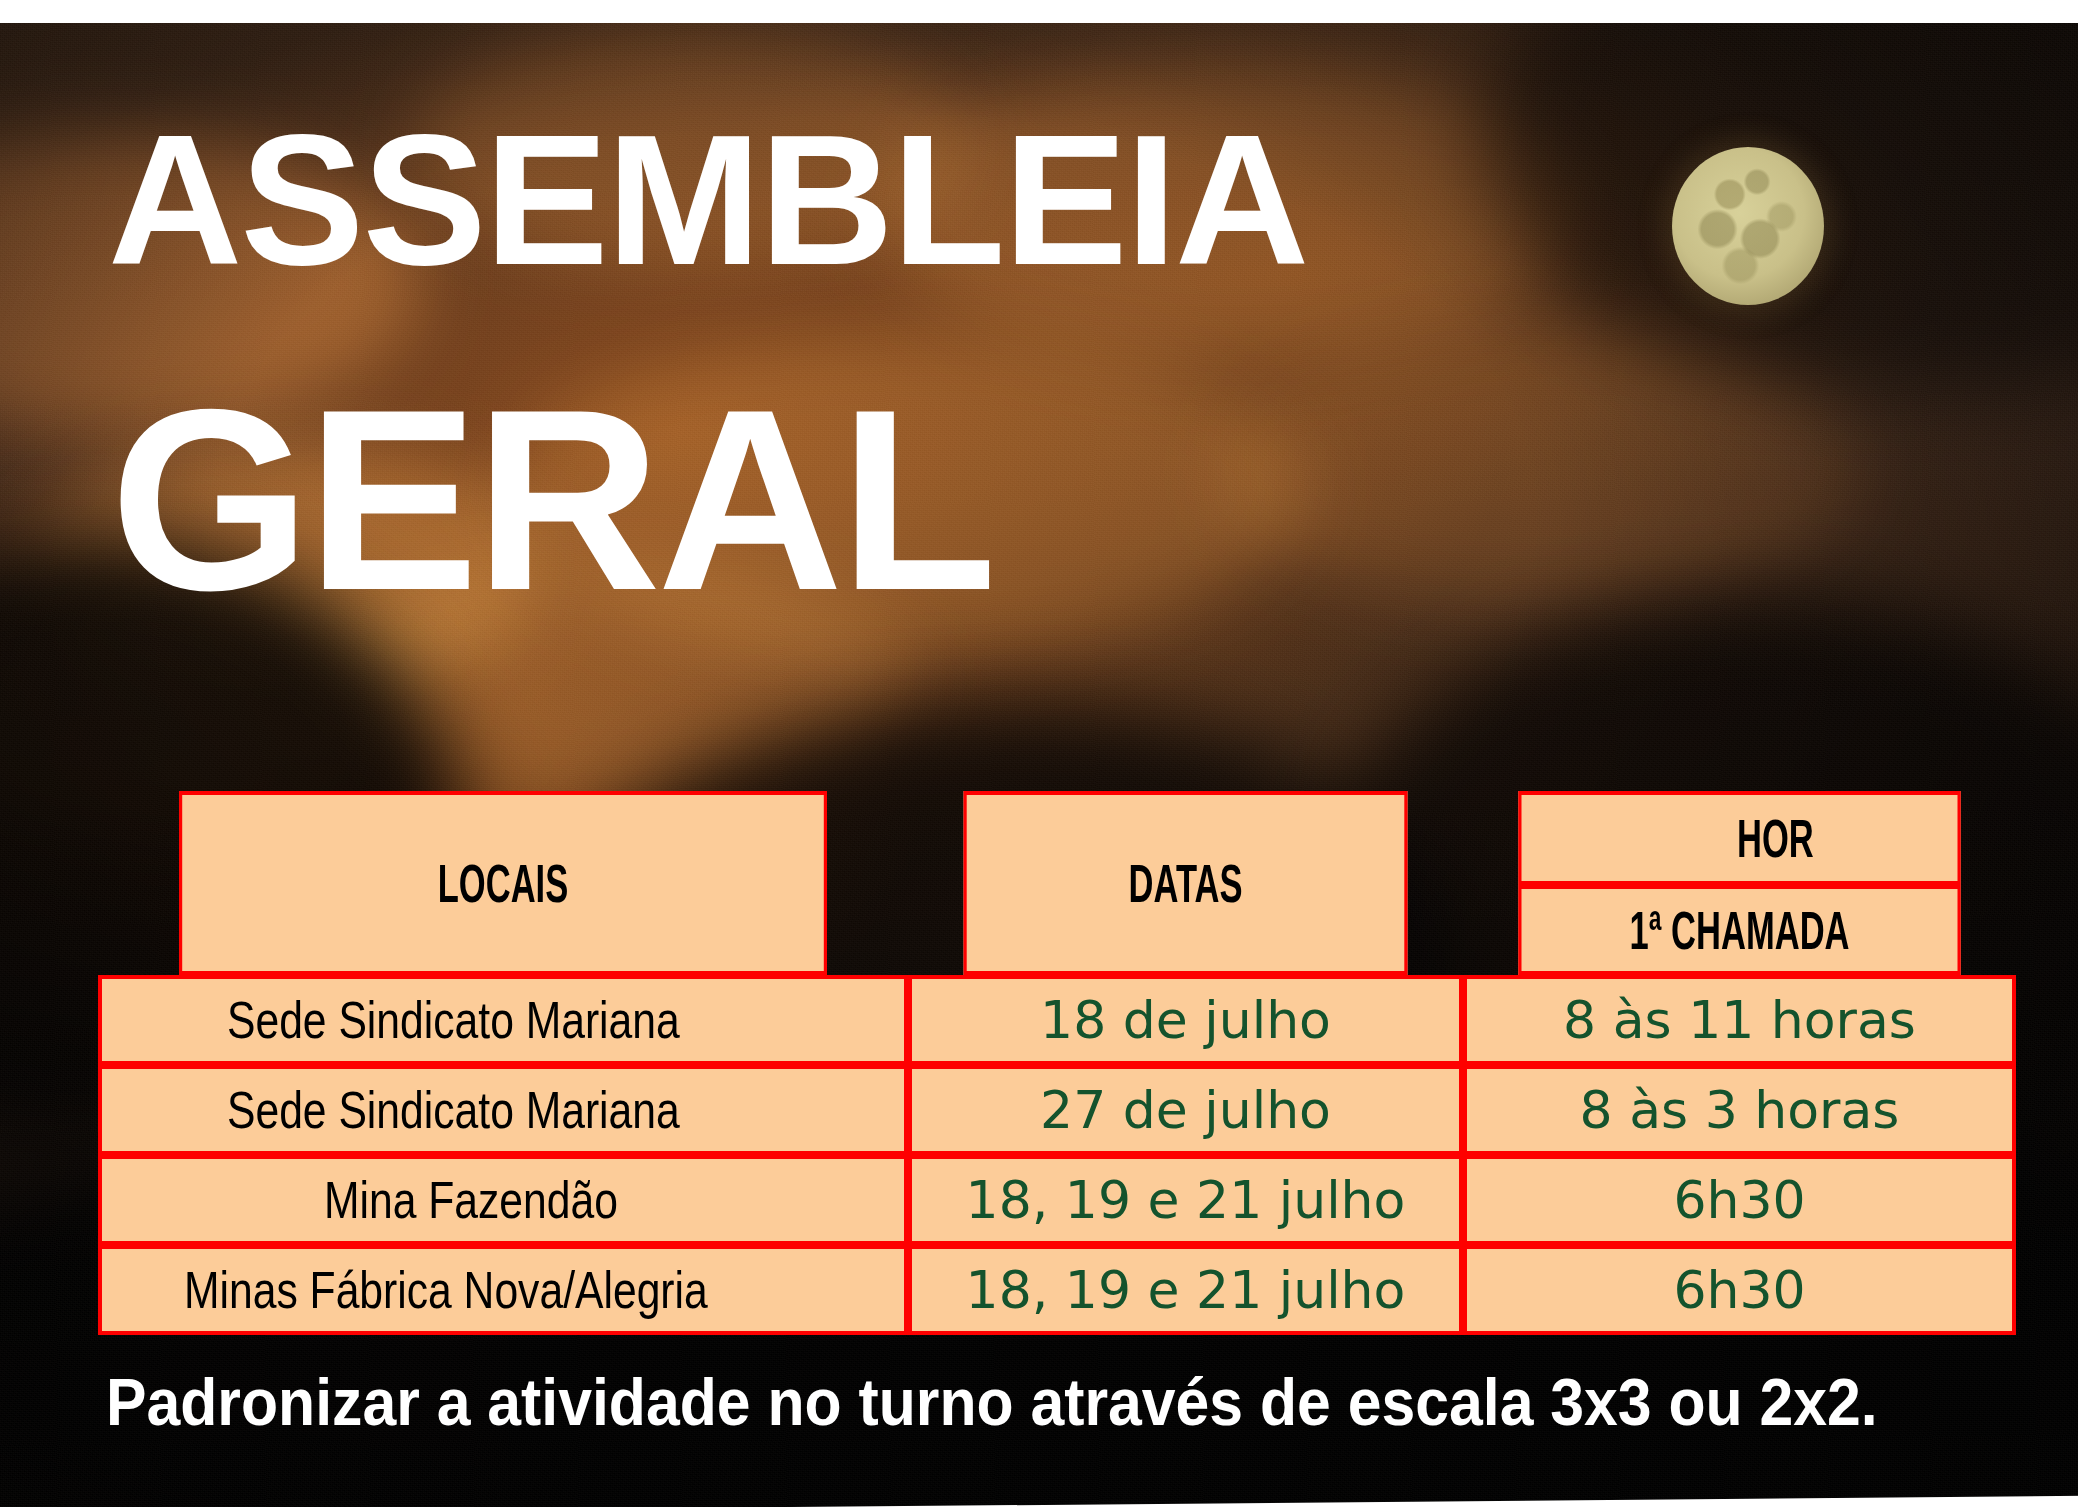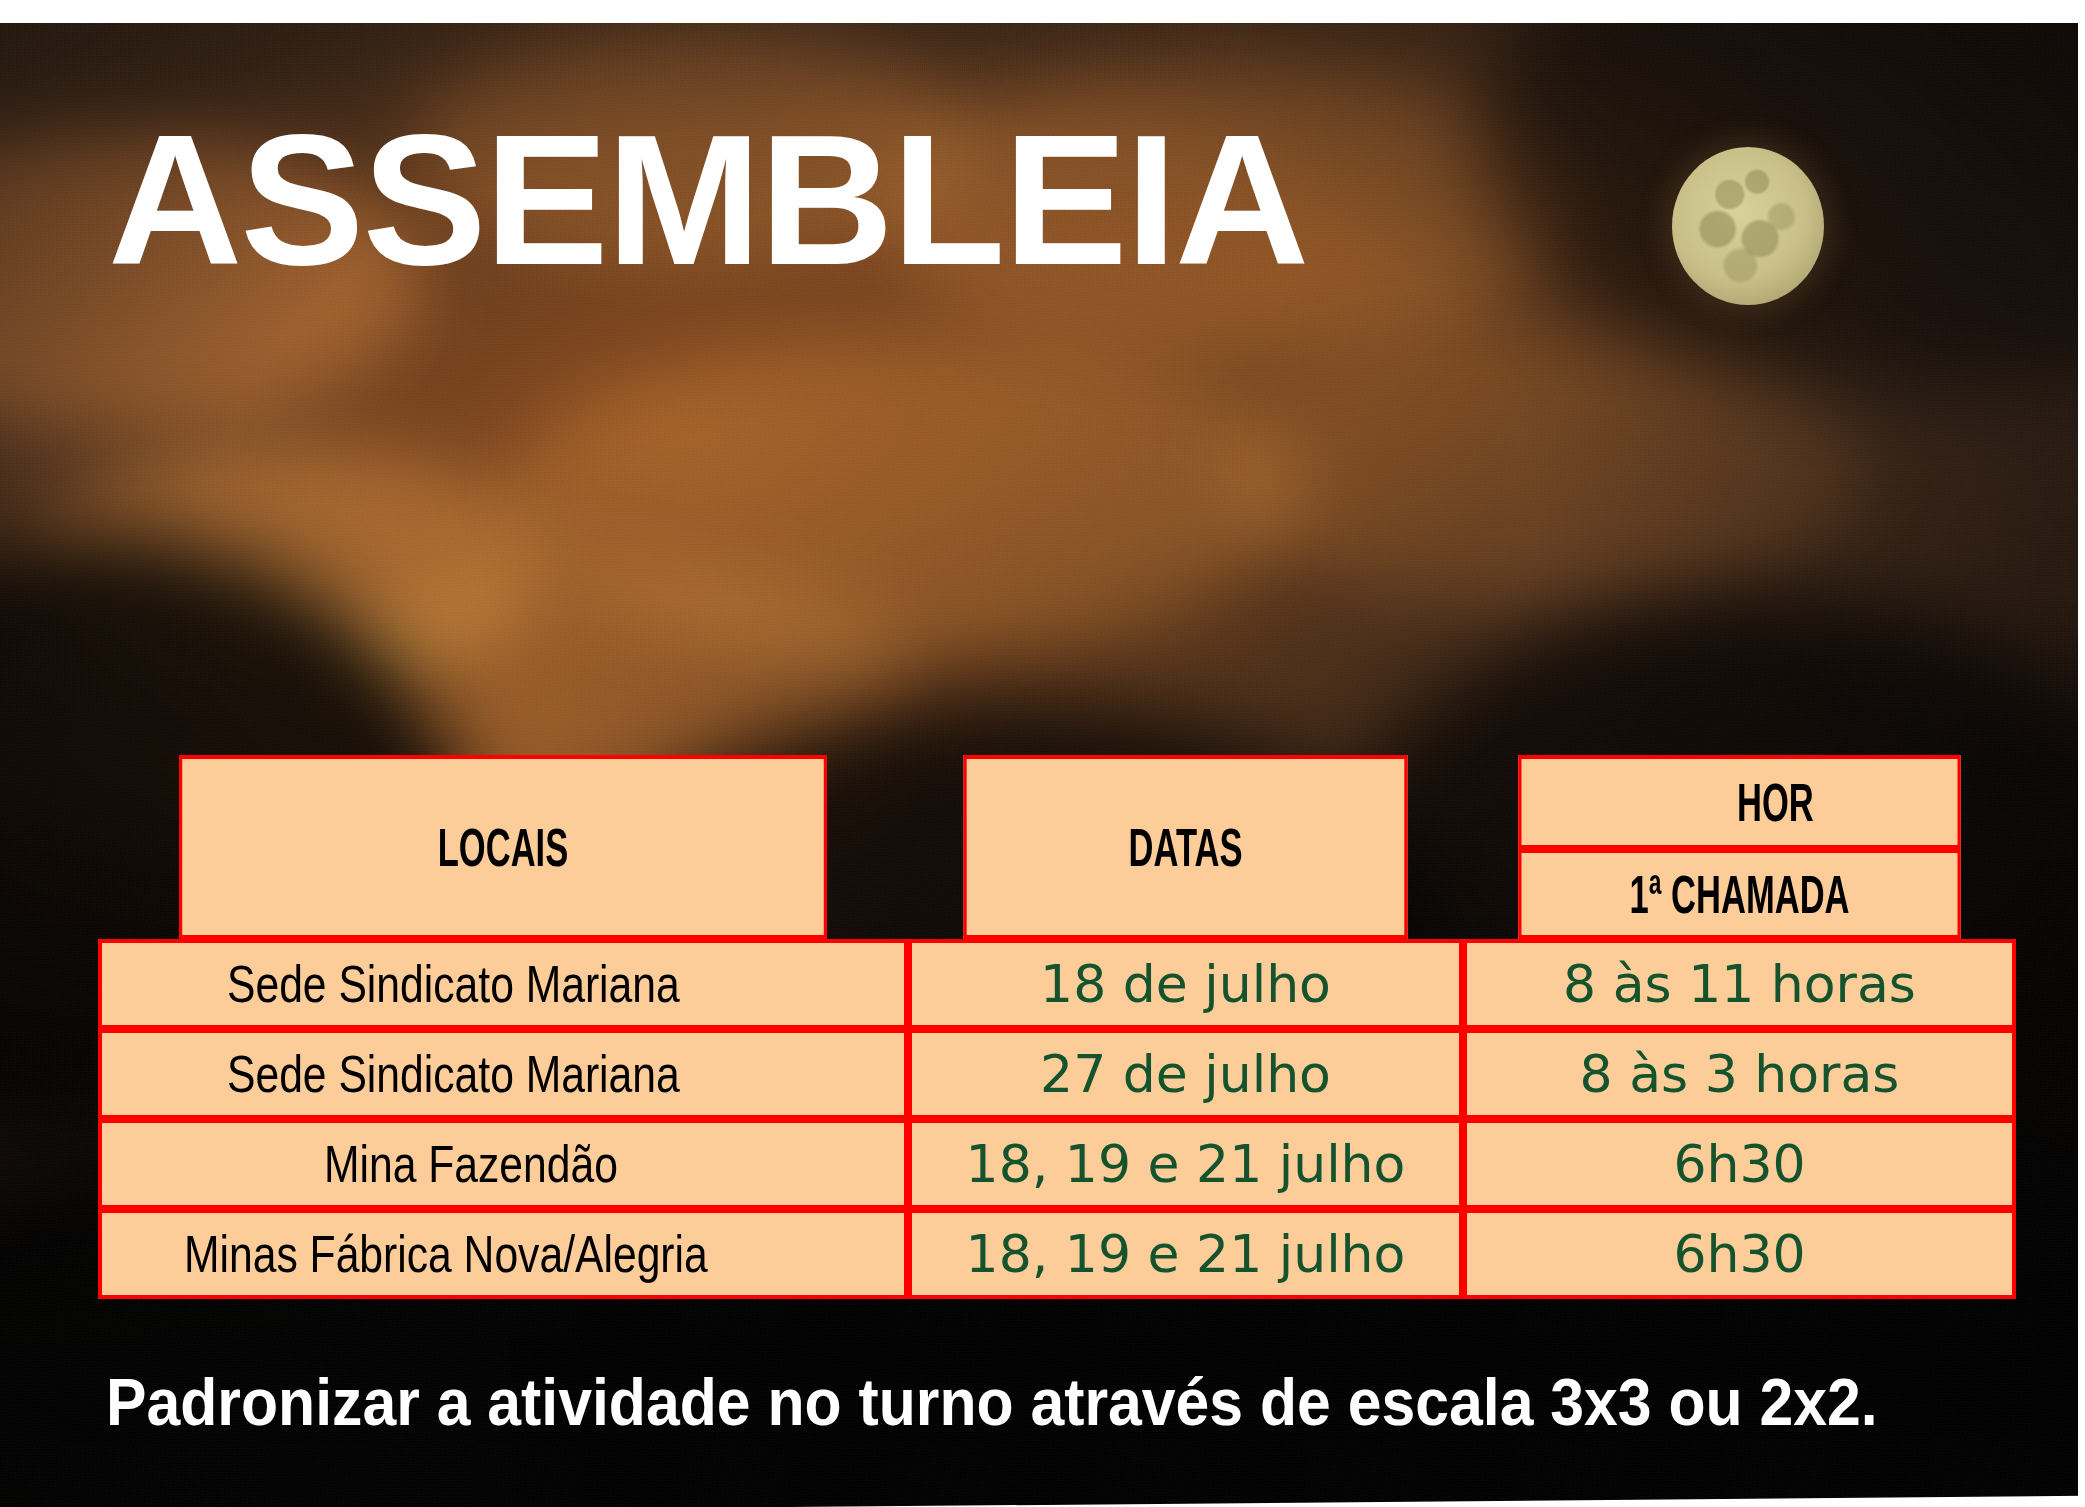--- a/index.html
+++ b/index.html
@@ -130,21 +130,21 @@
     left: 110px;
     top: 352px;
     font-size: 258px;
     letter-spacing: -4px;
   }
 
   
   #schedule-table {
     position: absolute;
     left: 98px;
-    top: 736px;
+    top: 772px;
     width: 1918px;
     border-collapse: separate;
     border-spacing: 0;
     table-layout: fixed;
   }
   #schedule-table td, #schedule-table th {
     border: 4px solid #fe0000;
     background: #fccc99;
     padding: 0;
     overflow: hidden;
@@ -243,20 +243,21 @@
     <div class="cloud-dark d2"></div>
     <div class="cloud-dark d3"></div>
     <div class="cloud-dark d4"></div>
     <div class="vignette"></div>
     <div class="grain"></div>
   </div>
 
   <div id="moon"></div>
 
   <div class="title" id="title-line1">ASSEMBLEIA</div>
+  <div class="title" id="title-line2">GERAL</div>
 
   <table id="schedule-table">
     <colgroup>
       <col class="col-locais">
       <col class="col-datas">
       <col class="col-horarios">
     </colgroup>
     <thead>
       <tr>
         <th class="h-locais" rowspan="2">

